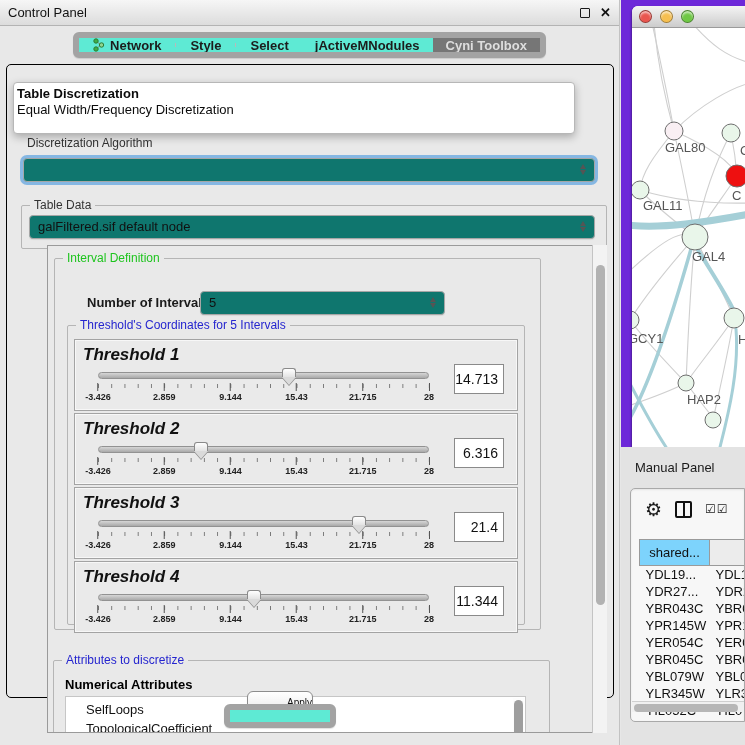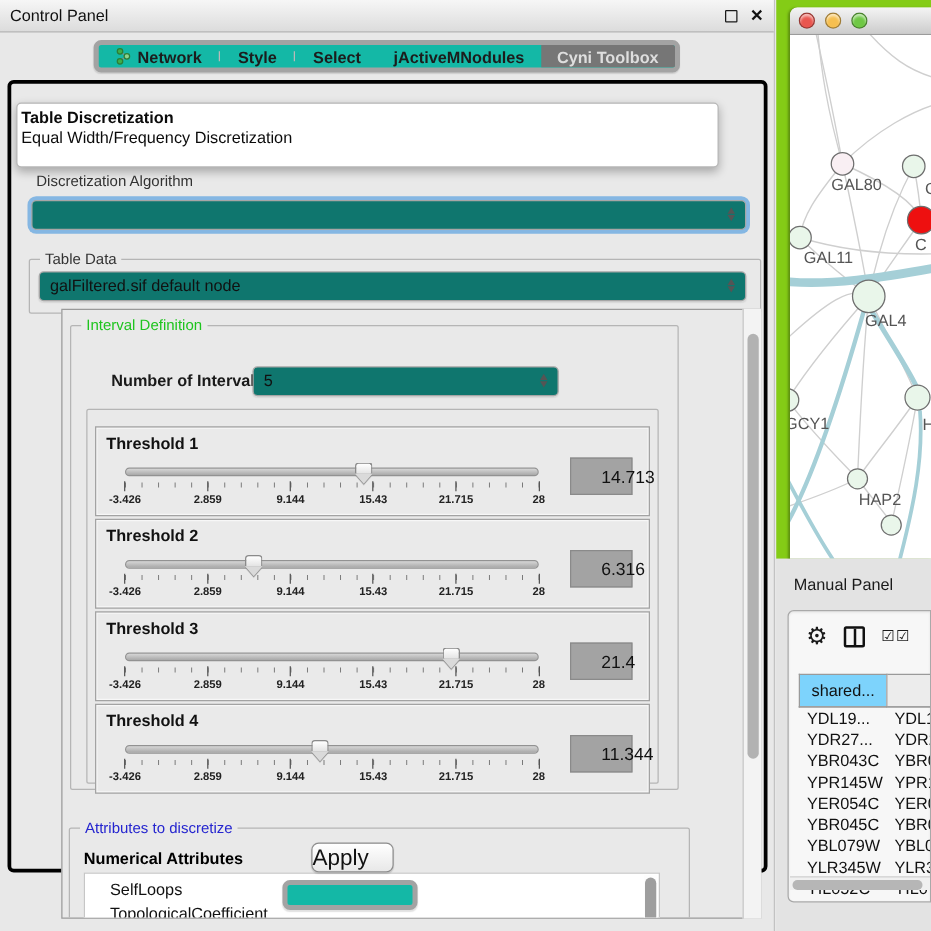--- a/index.html
+++ b/index.html
@@ -12,29 +12,29 @@
   .titlebar { position:absolute; left:0; top:0; width:100%; height:26px;
     background:linear-gradient(#f6f6f6,#dcdcdc); border-bottom:1px solid #b3b3b3;
     display:flex; align-items:center; padding:0 8px; }
   .titlebar .tb-title { font-size:13px; color:#111; }
   .tb-icons { margin-left:auto; display:flex; align-items:center; gap:10px; }
   .float-ic { width:10px; height:10px; border:1.6px solid #1a1a1a; border-radius:1px; }
   .close-ic { font-size:13px; font-weight:bold; color:#111; line-height:1; }
 
   
   .top-tab-row { position:absolute; left:0; top:26px; width:100%; height:38px; display:flex; justify-content:center; align-items:center; }
-  .seg-bar { display:flex; align-items:stretch; border:4px solid #a3a3a3; border-radius:6px; background:#14b8a6; overflow:hidden; height:26px;
+  .seg-bar { display:flex; align-items:stretch; border:6px solid #a3a3a3; border-radius:6px; background:#5eead4; overflow:hidden; height:26px;
     box-shadow:0 1px 1px rgba(0,0,0,.12); }
   .seg-bar .tab { display:flex; align-items:center; gap:5px; padding:0 13px; font-size:13px; font-weight:bold; color:#1c1c1c; cursor:default; }
   .seg-bar .tab.sel { background:#767676; color:#dedede; }
   .seg-sep { width:1px; background:#b9b9b9; margin:5px 1px; }
 
   
   .outer-panel { position:absolute; left:6px; top:64px; width:608px; height:634px;
-    background:#e9e9e9; border:3px solid #000000; border-radius:5px; }
+    background:#e9e9e9; border:1px solid #000000; border-radius:5px; }
   .group { position:absolute; border:1px solid #b5b5b5; border-radius:2px; }
   .group > .gtitle { position:absolute; top:-8px; left:8px; background:#e9e9e9; padding:0 4px; font-size:12px; color:#333; white-space:nowrap; }
 
   .combo { position:absolute; height:24px; background:#0f766e; border:1px solid #a6a6a6; border-radius:4px;
     font-size:13px; line-height:22px; padding-left:8px; color:#111; box-shadow:0 1px 1px rgba(0,0,0,.08); }
   .combo .spinner { position:absolute; right:6px; top:4px; width:10px; height:16px; }
   .spinner i { display:block; width:0; height:0; margin:1px auto; }
   .spinner .up { border-left:3.5px solid transparent; border-right:3.5px solid transparent; border-bottom:5px solid #555; }
   .spinner .dn { border-left:3.5px solid transparent; border-right:3.5px solid transparent; border-top:5px solid #555; }
 
@@ -50,45 +50,45 @@
   .v-thumb { position:absolute; left:2.5px; top:20px; width:9px; height:340px; background:#b2b2b2; border-radius:5px; }
 
   .interval-group { left:6px; top:12px; width:487px; height:372px; }
   .noi-label { position:absolute; left:32px; top:36px; font-size:13px; font-weight:bold; }
   .noi-combo { left:145px; top:32px; width:245px; }
 
   .thr-group { left:12px; top:66px; width:458px; height:300px; }
   .thr-panel { position:relative; margin:0 6px 2px 6px; height:72px; background:#eaeaea;
     border:1px solid #a3a3a3; box-shadow:inset 0 0 0 1px #f7f7f7; }
   .thr-panel:first-of-type { margin-top:13px; }
-  .thr-label { position:absolute; left:8px; top:5px; font-size:13px; font-weight:bold; color:#111; }
+  .thr-label { position:absolute; left:8px; top:5px; font-size:17px; font-weight:bold; color:#111;font-style:italic; }
   .slider { position:absolute; left:23px; top:32px; width:331px; height:34px; }
   .track { position:absolute; left:0; top:0; width:331px; height:7px; border-radius:4px;
     background:linear-gradient(#d6d6d6,#a9a9a9); border:1px solid #929292; }
   .handle { position:absolute; top:-4px; width:14px; }
   .handle .h-top { width:14px; height:9px; background:linear-gradient(#ffffff,#e3e3e3); border:1px solid #8a8a8a; border-bottom:none; border-radius:3px 3px 0 0; }
   .handle .h-tri { width:0; height:0; border-left:7px solid transparent; border-right:7px solid transparent; border-top:8px solid #dadada; filter:drop-shadow(0 1px 0 #8a8a8a); }
   .ruler { position:absolute; left:0; top:11px; width:331px; height:22px; }
   .minor-ticks { position:absolute; left:0; top:1px; width:332px; height:4px;
     background-image:linear-gradient(to right,#777 1px,transparent 1px); background-size:13.24px 100%; }
   .tickl { position:absolute; top:0; transform:translateX(-50%); text-align:center; font-size:9px; font-weight:bold; color:#222; white-space:nowrap; }
   .tickl i { display:block; width:1px; height:8px; background:#555; margin:0 auto 1px auto; }
-  .thr-value { position:absolute; left:379px; top:24px; width:50px; height:30px; background:#a3a3a3; border:1px solid #8a8a8a;
-    font-size:14px; line-height:28px; text-align:right; padding-right:5px; color:#111;padding-left:24px; }
+  .thr-value { position:absolute; left:379px; top:24px; width:50px; height:30px; background:#ffffff; border:1px solid #8a8a8a;
+    font-size:14px; line-height:28px; text-align:right; padding-right:5px; color:#111; }
 
   .attr-group { left:5px; top:414px; width:497px; height:240px; }
   .attr-heading { position:absolute; left:11px; top:16px; font-size:13px; font-weight:bold; color:#000000; }
   .attr-list { position:absolute; left:11px; top:35px; width:461px; height:160px; background:#fff; border:1px solid #c6c6c6; overflow:hidden; }
   .attr-list ul { list-style:none; padding:3px 0 0 20px; }
   .attr-list li { font-size:13px; line-height:19px; color:#111; }
   .list-scrollbar { position:absolute; right:1px; top:1px; width:11px; height:100%; background:#fdfdfd; }
   .list-thumb { position:absolute; left:1px; top:2px; width:9px; height:46px; background:#9e9e9e; border-radius:5px; }
 
-  .apply-btn { position:absolute; left:240px; top:607px; width:66px; height:24px; background:linear-gradient(#ffffff,#e8e8e8);
-    border:1px solid #8d8d8d; border-radius:6px; font-size:18px; text-align:left; line-height:22px; color:#111;
+  .apply-btn { position:absolute; left:240px; top:626px; width:66px; height:24px; background:linear-gradient(#ffffff,#e8e8e8);
+    border:1px solid #8d8d8d; border-radius:6px; font-size:10px; text-align:right; line-height:22px; color:#111;
     box-shadow:0 1px 1px rgba(0,0,0,.15); }
 
   .footer-tabs { position:absolute; left:0; top:704px; width:620px; display:flex; justify-content:center; }
   .footer-tabs .seg-bar { transform:translateX(-30px); height:24px; }
   .footer-tabs .tab { border-right:1px solid #a8a8a8;margin-top:36px; }
   .footer-tabs .tab:last-child { border-right:none; }
 
   
   .popup { position:absolute; left:13px; top:82px; width:562px; height:52px; background:#fff;
     border:1px solid #b7b7b7; border-radius:4px; box-shadow:0 3px 8px rgba(0,0,0,.28); z-index:50; padding-top:3px; }
@@ -196,20 +196,21 @@
           <span class="noi-label">Number of Intervals</span>
           <div class="combo noi-combo">
             <span>5</span>
             <span class="spinner">
                 <i class="up"></i>
                 <i class="dn"></i>
               </span>
           </div>
 
           <div class="group thr-group">
+            <span class="gtitle" style="color: rgb(37, 37, 207);">Threshold's Coordinates for 5 Intervals</span>
             <div id="threshold-container">
                 <div class="thr-panel">
                   <div class="thr-label">Threshold 1</div>
                   <div class="slider">
                     <div class="track"></div>
                     <div class="handle" style="left:calc(57.71972252275186% - 7px)">
                       <div class="h-top"></div>
                       <div class="h-tri"></div>
                     </div>
                     <div class="ruler">
@@ -319,21 +320,21 @@
     </div>
 
     <div class="popup">
       <div class="opt bold">Table Discretization</div>
       <div class="opt">Equal Width/Frequency Discretization</div>
     </div>
   </div>
 
   <div class="right-region">
 
-    <div class="net-frame" style="background: #84cc16;">
+    <div class="net-frame" style="background: #6d28d9;">
       <div class="mac-window">
         <div class="mac-titlebar">
           <span class="light" style="background: rgb(233, 86, 79);"></span>
           <span class="light" style="background: rgb(246, 191, 80);"></span>
           <span class="light" style="background: rgb(111, 200, 69);"></span>
         </div>
         <svg class="net-canvas" viewBox="0 0 113 419" xmlns="http://www.w3.org/2000/svg">
 
           <path class="edge" d="M20,-5 C30,40 38,80 42,103"></path>
           <path class="edge" d="M42,103 C70,75 100,60 118,55"></path>

